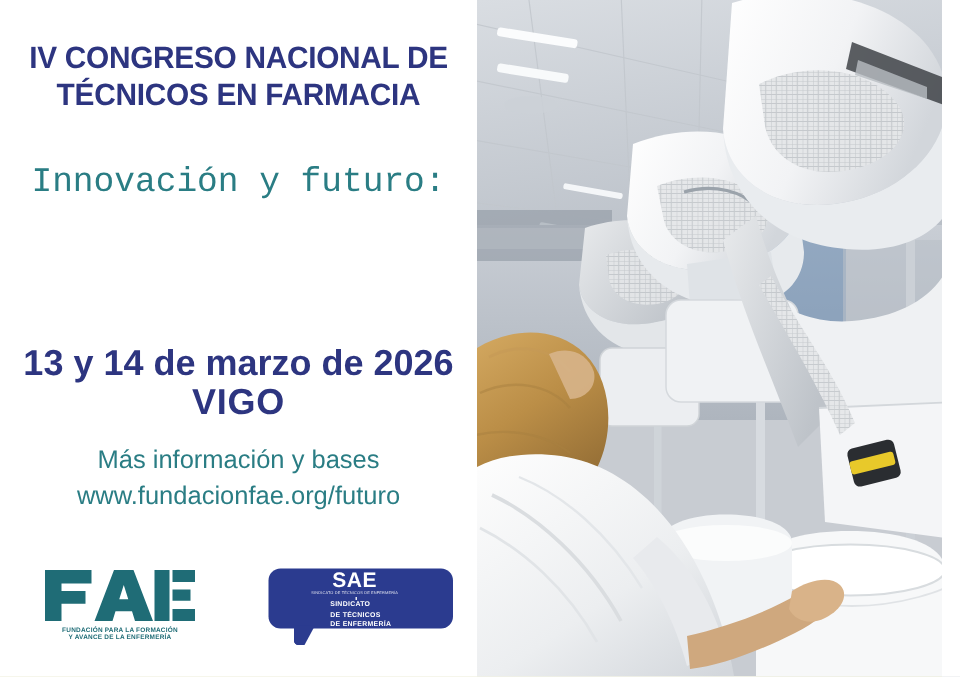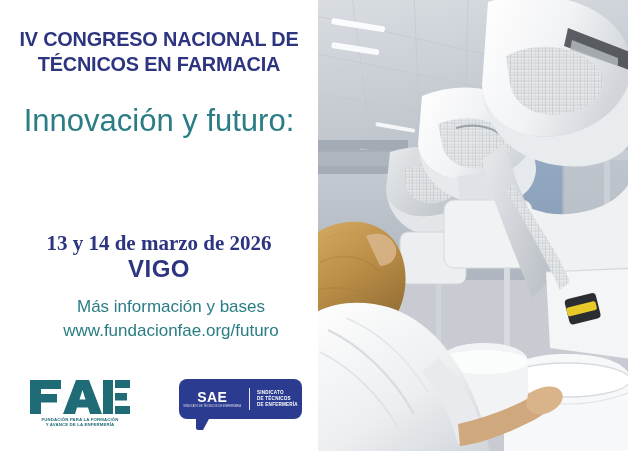--- a/index.html
+++ b/index.html
@@ -47,59 +47,58 @@
 
   .subtitle-block {
     position: absolute;
     left: 0;
     top: 106px;
     width: 318px;
     text-align: center;
   }
   .subtitle-line {
     color: #2a7d84;
-    font-family: Liberation Sans, sans-serif;
+    font-family: Liberation Mono, monospace;
     font-weight: normal;
-    font-size: 31px;
+    font-size: 23px;
     line-height: 30px;
     white-space: nowrap;
   }
 
   .date-block {
     position: absolute;
     left: 0;
     top: 230px;
     width: 318px;
     text-align: center;
   }
   .date-line {
     color: #2d3580;
-    font-family: Liberation Serif, serif;
-    font-weight: bold;
-    font-size: 21px;
+    font-family: Liberation Sans, sans-serif;
+    font-weight: bold;
+    font-size: 24px;
     line-height: 26px;
     white-space: nowrap;
   }
   .city-line {
     color: #2d3580;
     font-family: "Liberation Sans", sans-serif;
     font-weight: bold;
     font-size: 24px;
     line-height: 26px;
     letter-spacing: 0.5px;
     white-space: nowrap;
   }
 
   .info-block {
     position: absolute;
     left: 0;
     top: 295px;
     width: 318px;
     text-align: center;
-    padding-left: 12px;
   }
   .info-line {
     color: #2a7d84;
     font-family: "Liberation Sans", sans-serif;
     font-weight: normal;
     font-size: 17px;
     line-height: 24px;
     white-space: nowrap;
   }
 
@@ -171,20 +170,21 @@
   }
   .sae-inner {
     position: absolute;
     left: 0;
     top: 0;
     width: 123px;
     height: 40px;
     display: flex;
     align-items: center;
     justify-content: center;
+    flex-direction: column;
   }
   .sae-word-wrap {
     text-align: center;
     margin-right: 8px;
   }
   .sae-word {
     color: #ffffff;
     font-family: "Liberation Sans", sans-serif;
     font-weight: bold;
     font-size: 14px;

